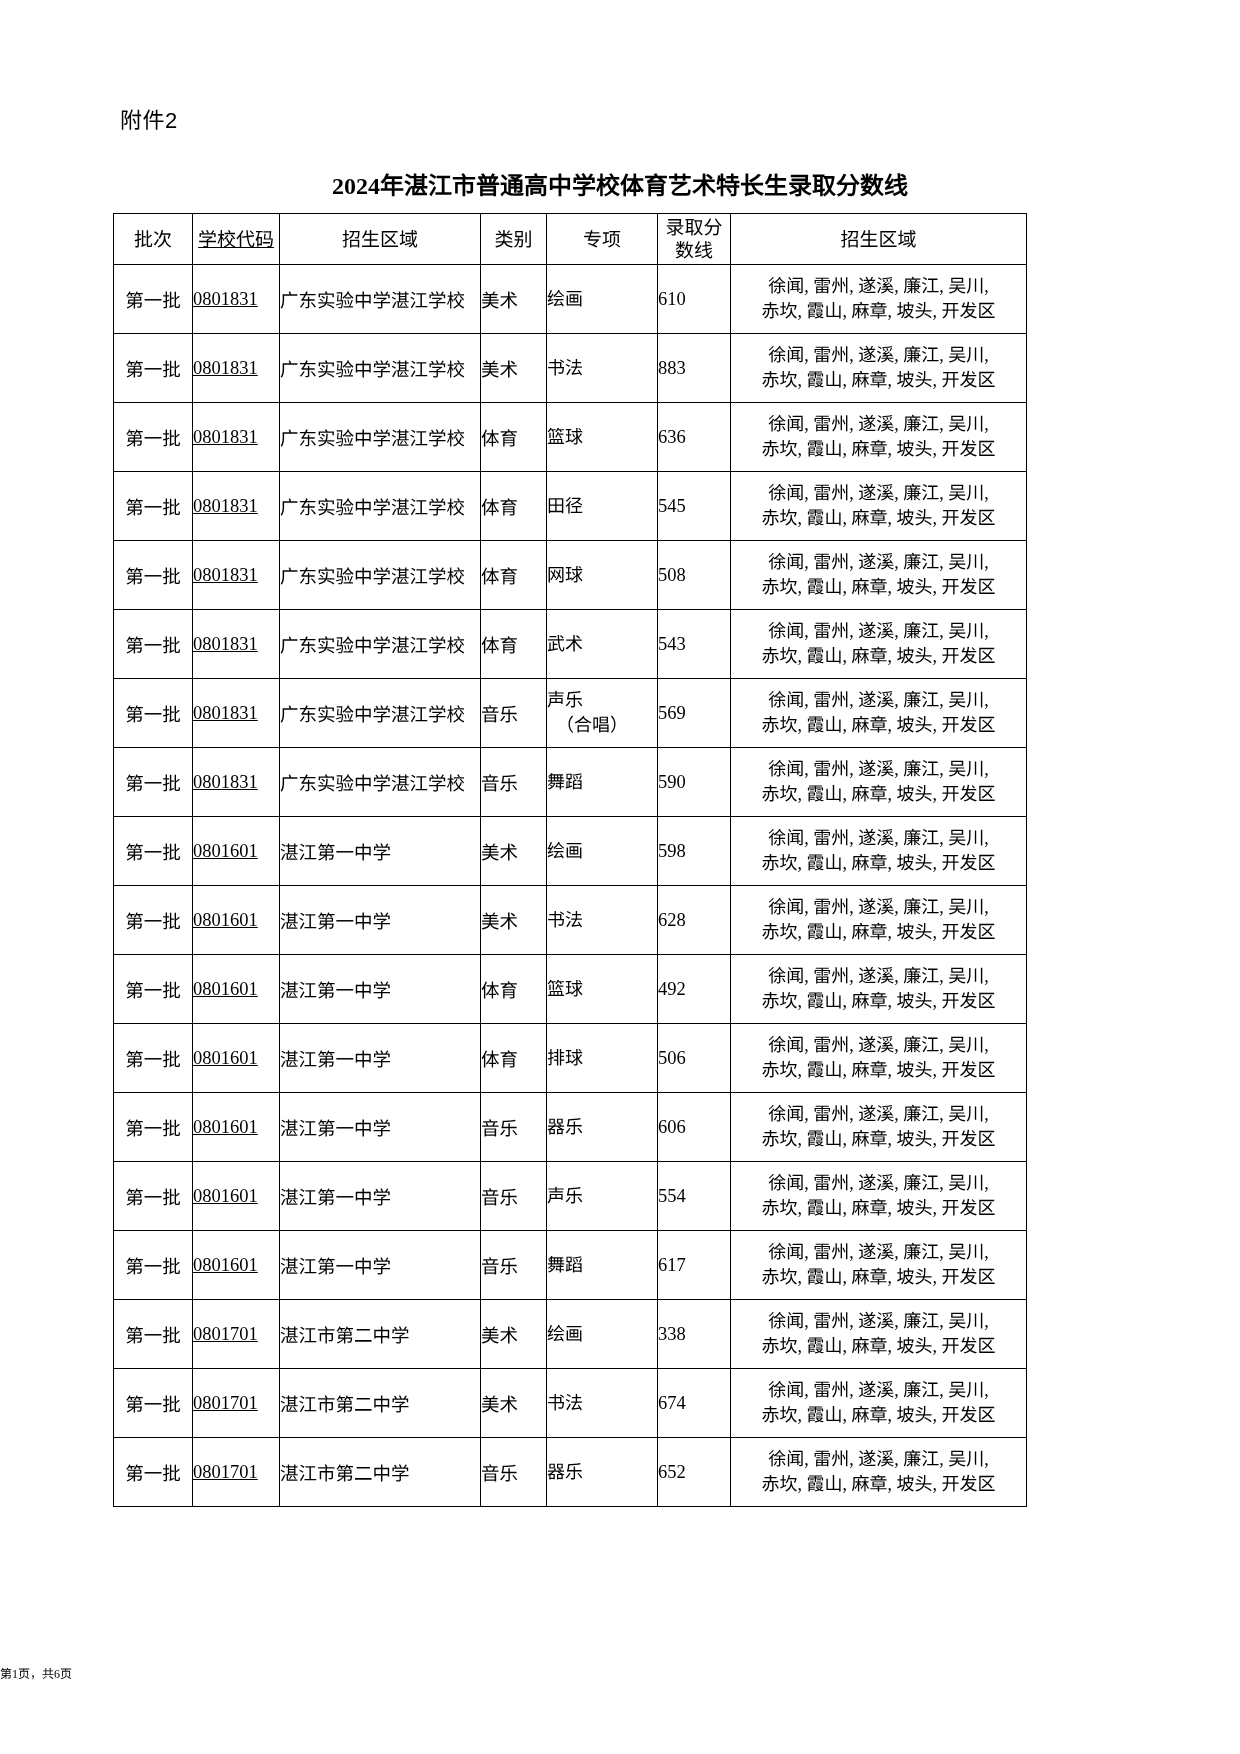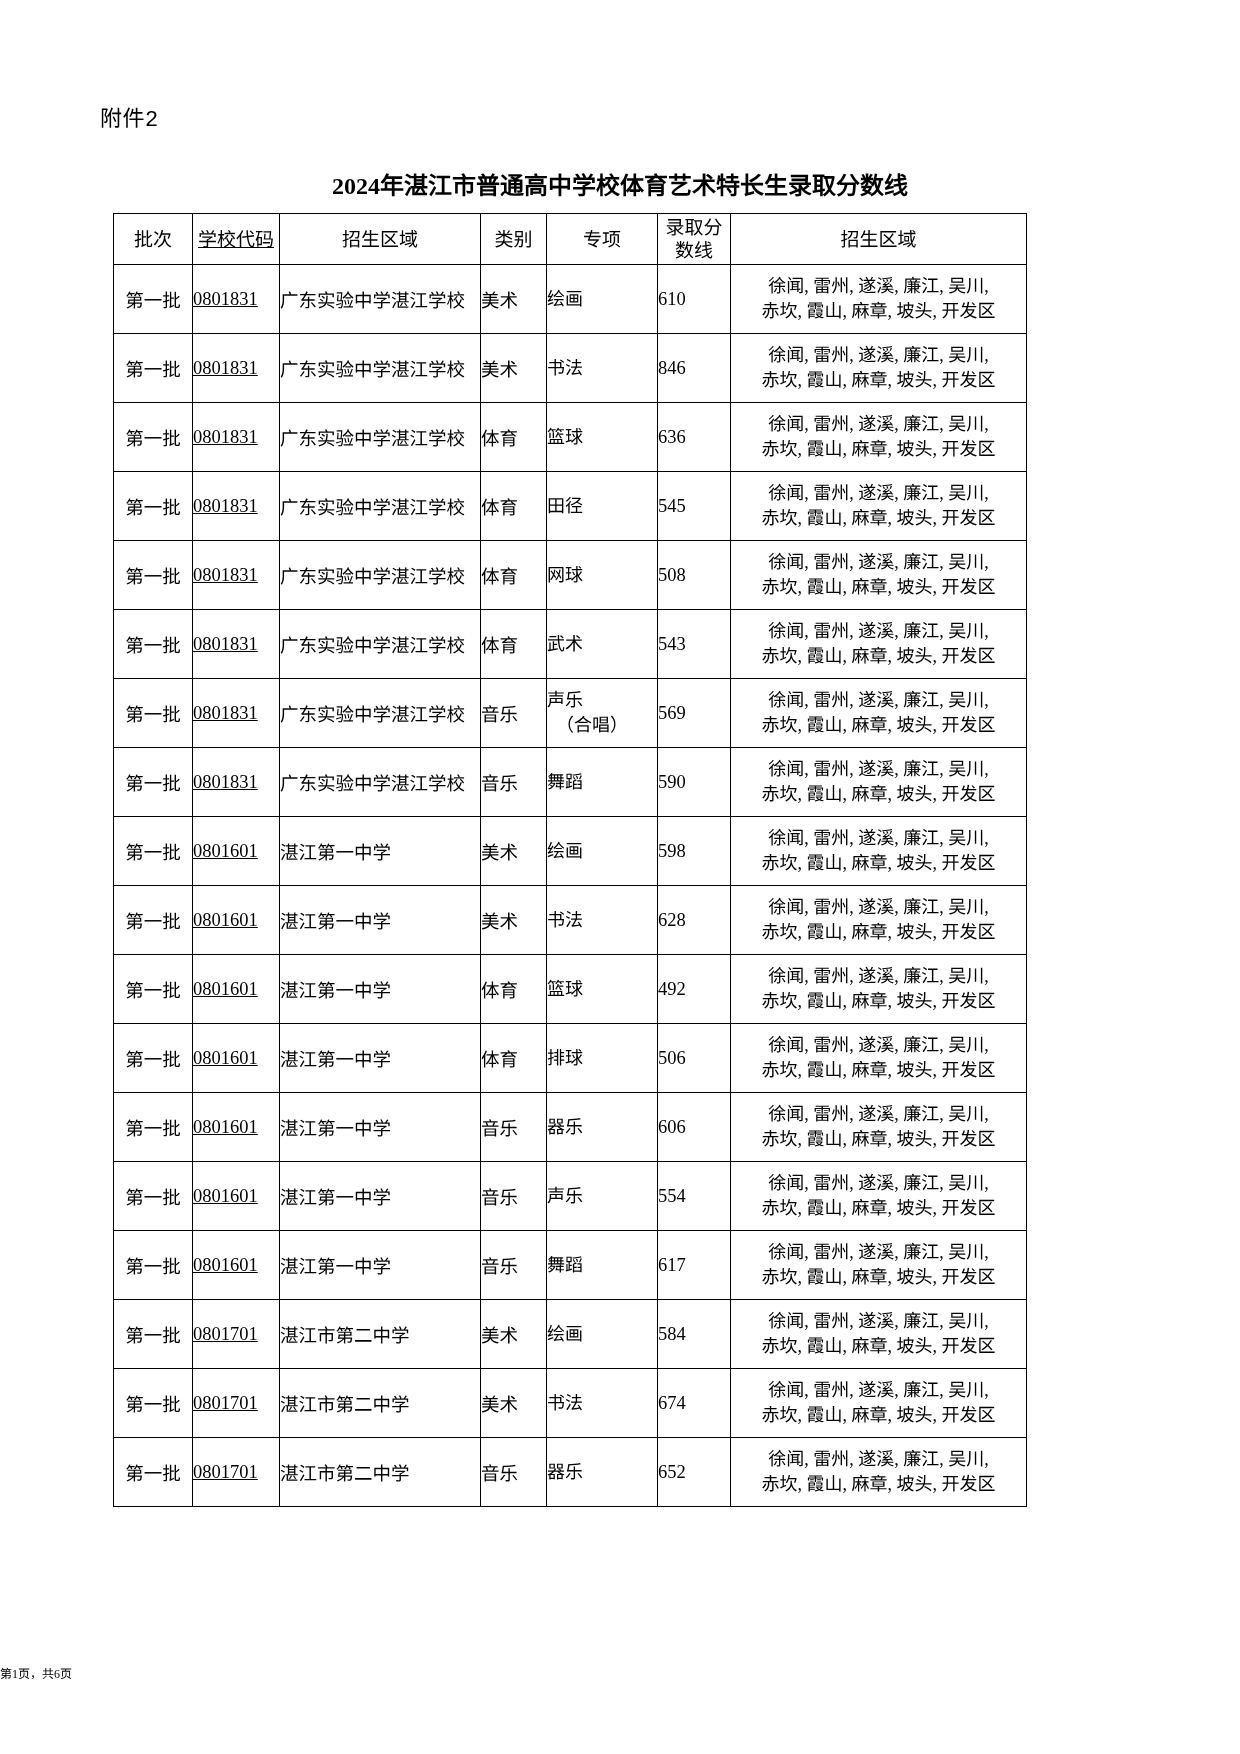--- a/index.html
+++ b/index.html
@@ -18,25 +18,25 @@
   }
   .page {
     position: absolute;
     left: 0; top: 0;
     width: 1240px;
     height: 1754px;
     box-sizing: border-box;
   }
   .attachment-label {
     position: absolute;
-    left: 100px;
+    left: 120px;
     top: 106px;
     font-size: 22px;
     line-height: 30px;
-    font-family: Liberation Mono, monospace;
+    font-family: Liberation Sans, sans-serif;
     letter-spacing: 0.5px;
     white-space: nowrap;
   }
   .doc-title {
     position: absolute;
     left: 0;
     top: 148px;
     width: 1240px;
     text-align: center;
     font-size: 24px;
@@ -161,21 +161,21 @@
             </td>
           </tr>
           <tr>
             <td class="c-batch">第一批</td>
             <td class="c-code">0801831</td>
             <td class="c-school">广东实验中学湛江学校</td>
             <td class="c-cat">美术</td>
             <td class="c-item">
               <span class="item-multiline"><span>书法</span></span>
             </td>
-            <td class="c-score">846</td>
+            <td class="c-score">883</td>
             <td class="c-region">
               <span class="region-text">徐闻, 雷州, 遂溪, 廉江, 吴川,</span>
               <span class="region-text">赤坎, 霞山, 麻章, 坡头, 开发区</span>
             </td>
           </tr>
           <tr>
             <td class="c-batch">第一批</td>
             <td class="c-code">0801831</td>
             <td class="c-school">广东实验中学湛江学校</td>
             <td class="c-cat">体育</td>
@@ -357,21 +357,21 @@
             </td>
           </tr>
           <tr>
             <td class="c-batch">第一批</td>
             <td class="c-code">0801701</td>
             <td class="c-school">湛江市第二中学</td>
             <td class="c-cat">美术</td>
             <td class="c-item">
               <span class="item-multiline"><span>绘画</span></span>
             </td>
-            <td class="c-score">584</td>
+            <td class="c-score">338</td>
             <td class="c-region">
               <span class="region-text">徐闻, 雷州, 遂溪, 廉江, 吴川,</span>
               <span class="region-text">赤坎, 霞山, 麻章, 坡头, 开发区</span>
             </td>
           </tr>
           <tr>
             <td class="c-batch">第一批</td>
             <td class="c-code">0801701</td>
             <td class="c-school">湛江市第二中学</td>
             <td class="c-cat">美术</td>

